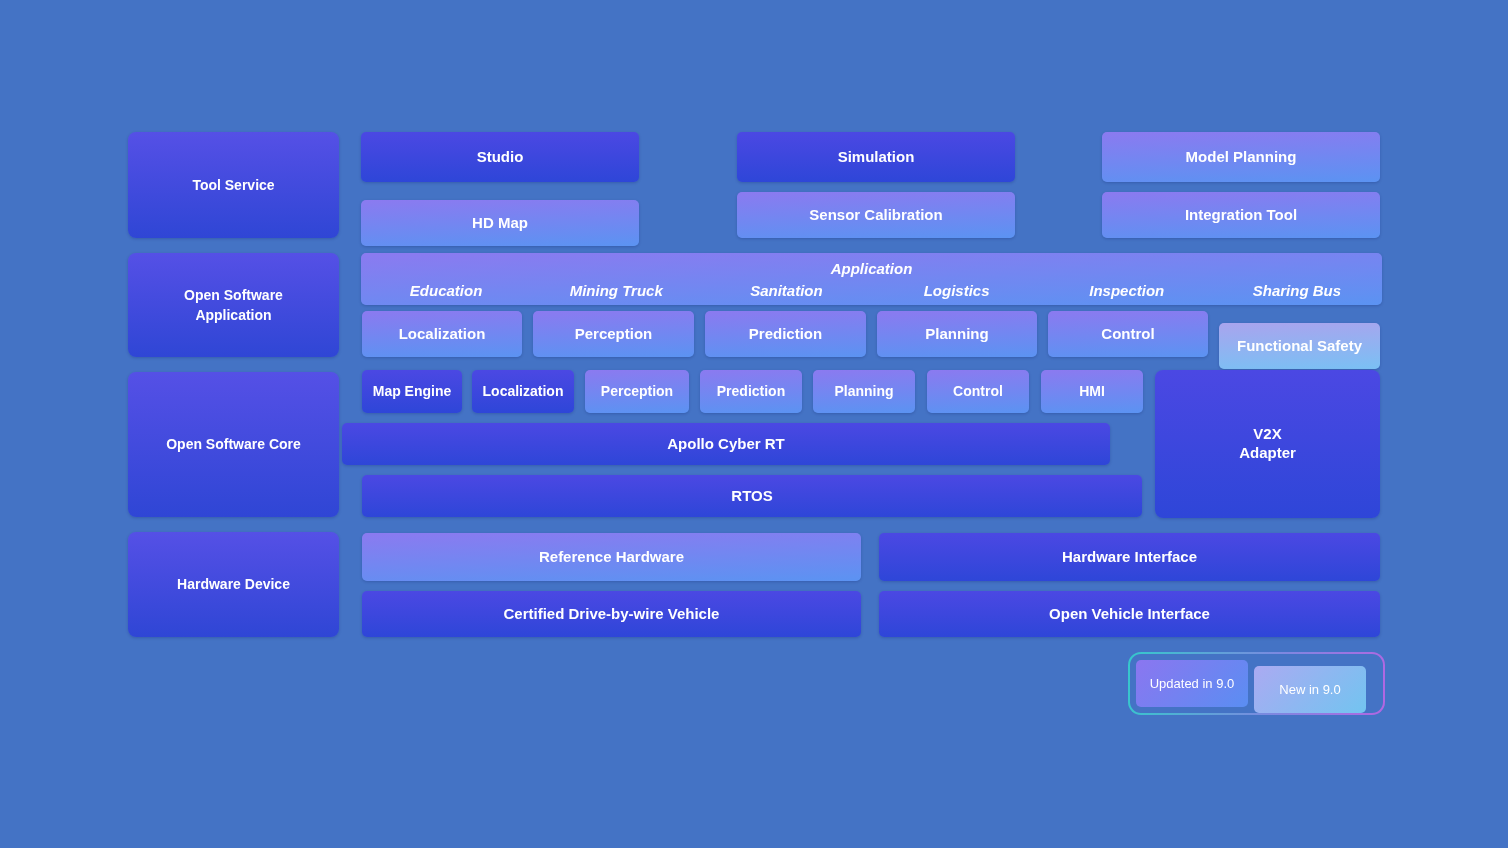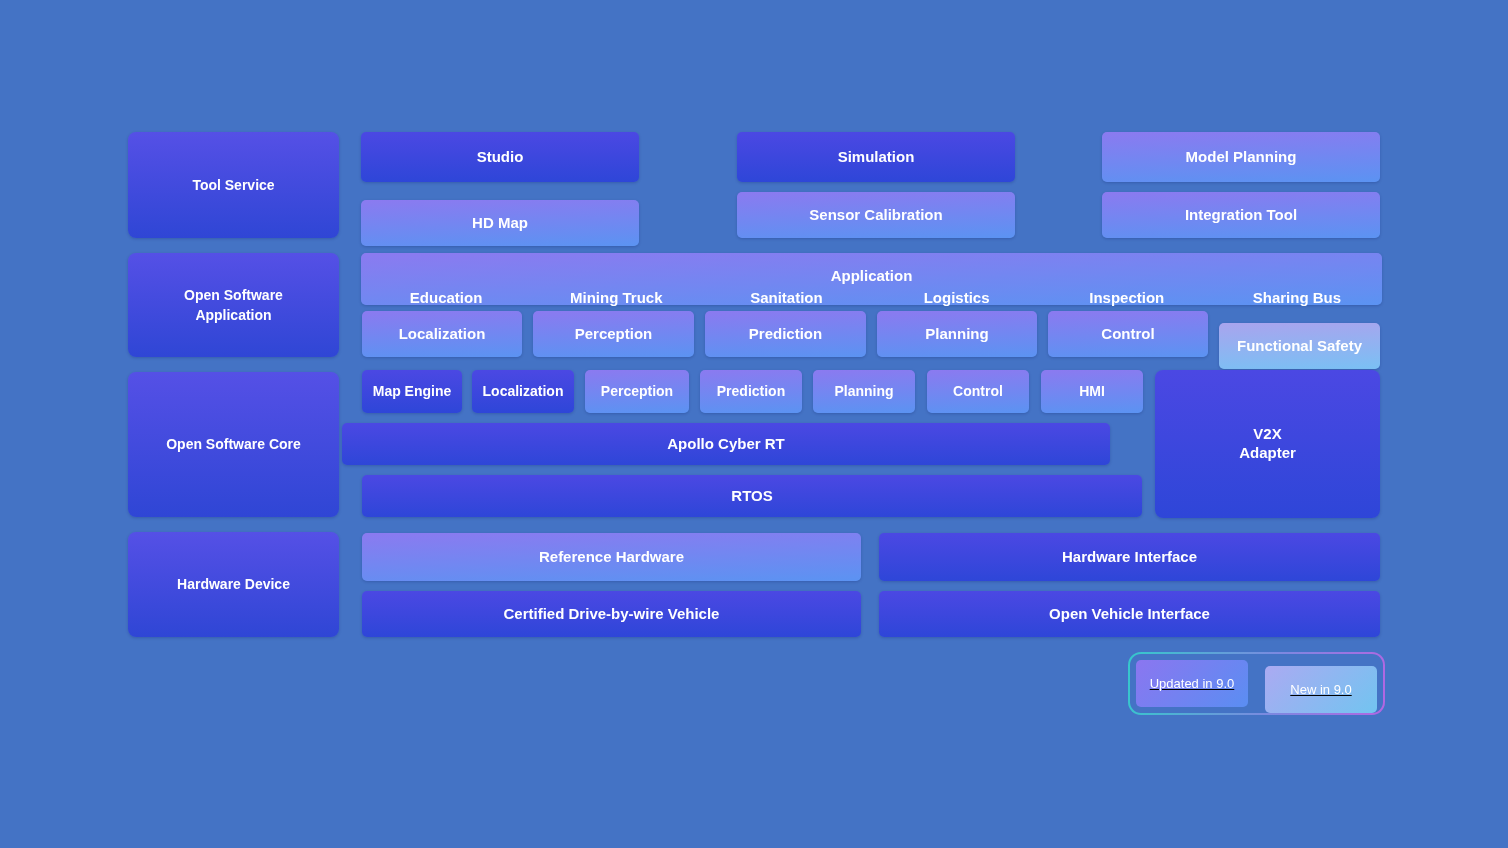--- a/index.html
+++ b/index.html
@@ -33,22 +33,23 @@
     font-size:14px;
     line-height:1.45;
     padding:0 18px;
     box-sizing:border-box;
   }
   .updated{background:linear-gradient(178deg,#8b7af0 0%,#5b93f2 100%);}
   .new{background:linear-gradient(178deg,#a9a4ee 0%,#7ac0f4 100%);margin-top:12px;}
   .app-banner{
     flex-direction:column;
     justify-content:flex-start;
-    padding-top:14px;
+    padding-top:7px;
     box-sizing:border-box;
+    font-style:italic;
   }
   .app-domains{
     display:grid;
     grid-template-columns:repeat(6,1fr);
     width:100%;
     margin-top:3px;
   }
   .app-domains span{display:block;text-align:center;}
   .small{font-size:14px;}
   .v2x{flex-direction:column;font-weight:700;border-radius:8px;}
@@ -56,23 +57,22 @@
     position:absolute;
     left:1128px;top:652px;width:257px;height:63px;
     box-sizing:border-box;
     border:2px solid transparent;
     border-radius:13px;
     background:
       linear-gradient(#4473c5,#4473c5) padding-box,
       linear-gradient(100deg,#35c8cc 0%,#7a8ae0 55%,#b266e2 100%) border-box;
     display:flex;
     align-items:center;
-    gap:17px;
+    gap:6px;
     padding:0 6px;
-    text-decoration:underline;
   }
   .chip{
     width:112px;height:47px;
     border-radius:5px;
     display:flex;align-items:center;justify-content:center;
     color:#fff;font-size:13px;font-weight:400;
   }
   .chip.updated{background:linear-gradient(135deg,#8b76f0 0%,#5a8ef2 100%);}
   .chip.new{background:linear-gradient(135deg,#abaaf2 0%,#72c4f0 100%);}
 </style>

